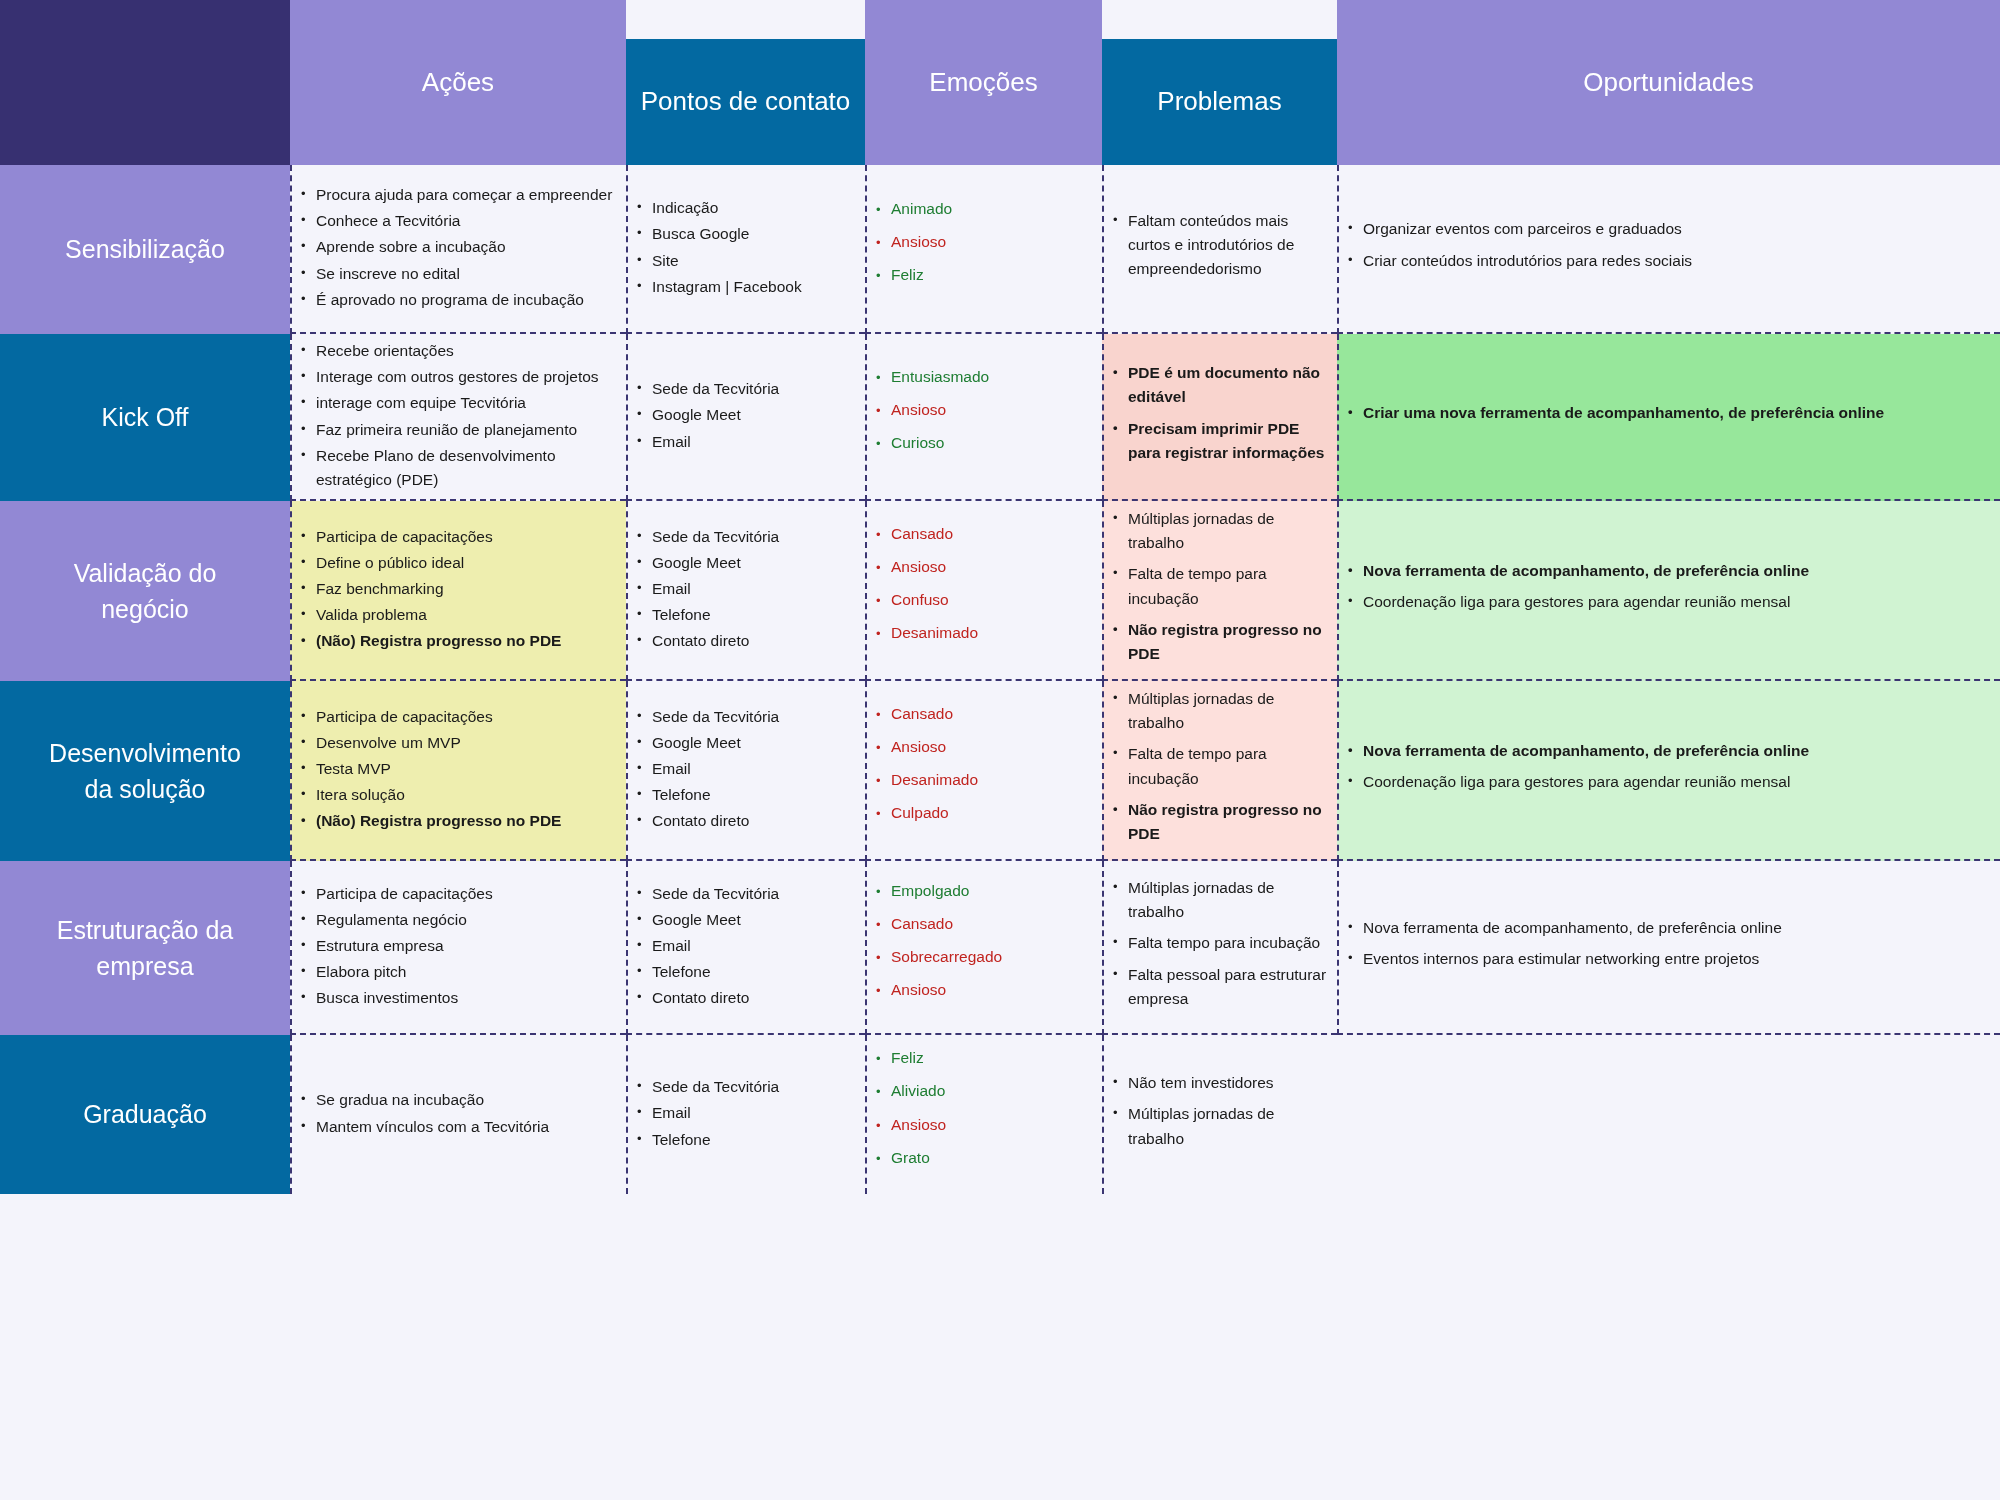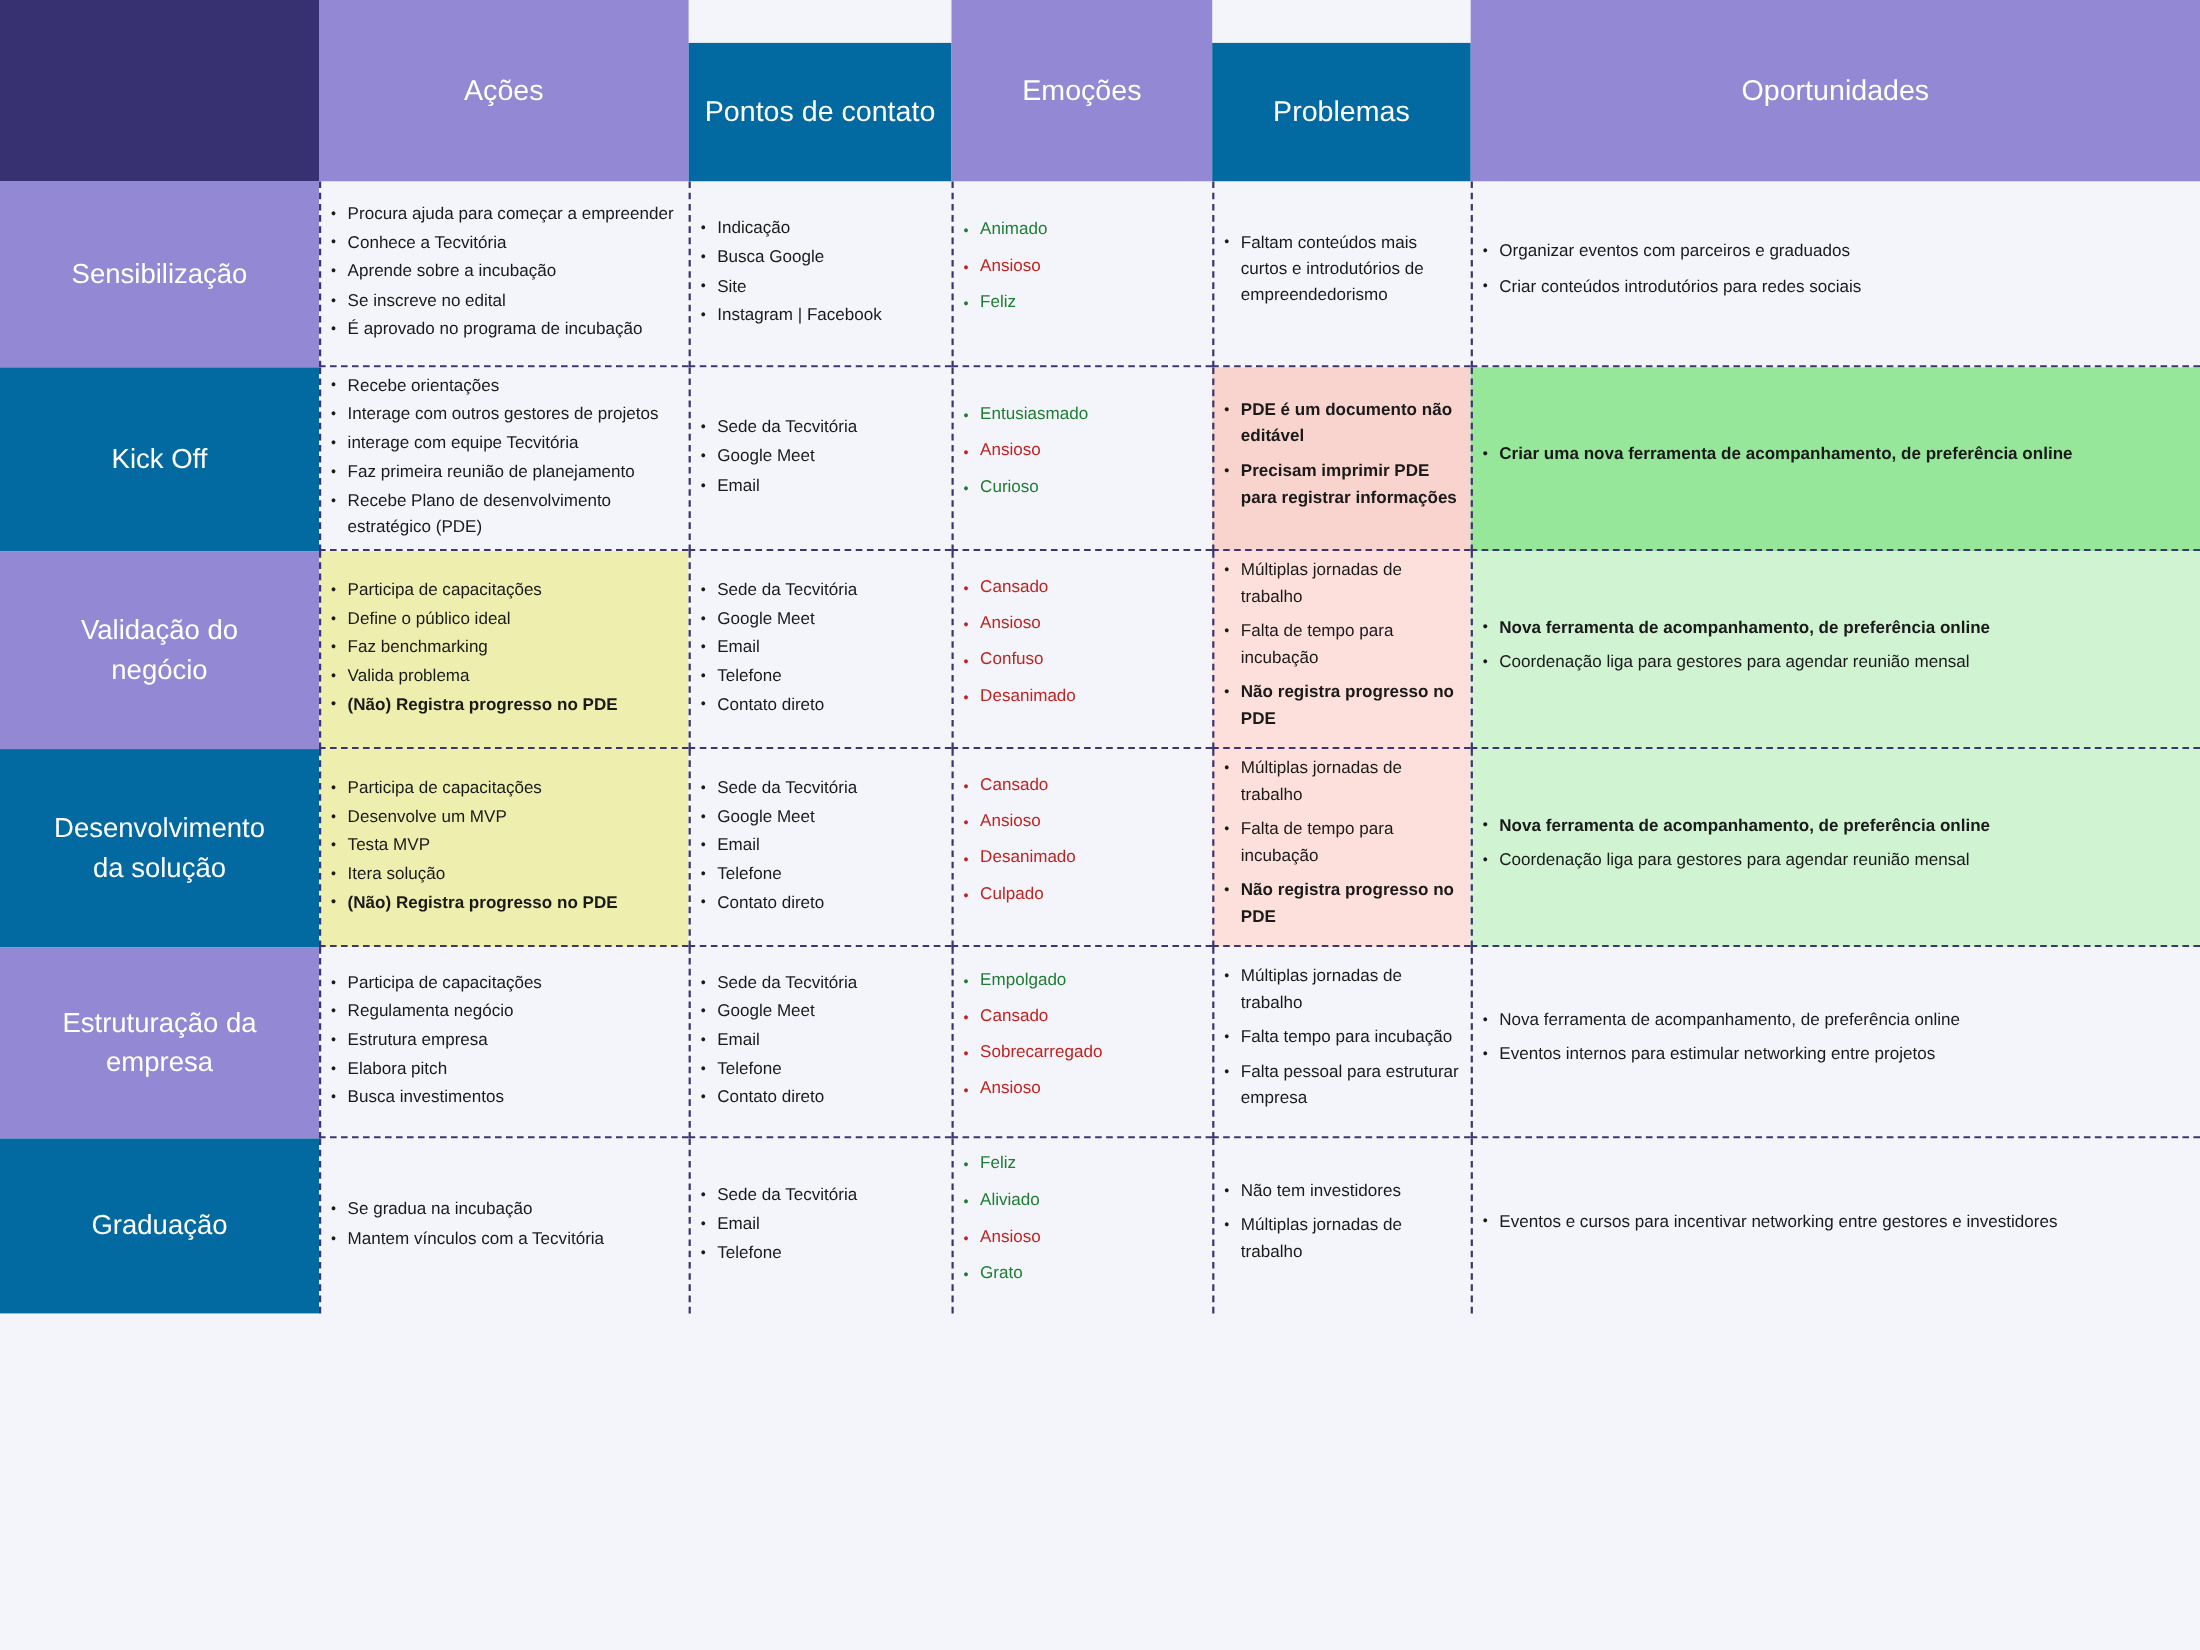--- a/index.html
+++ b/index.html
@@ -317,18 +317,13 @@
         <li class="neg">Ansioso</li>
         <li class="pos">Grato</li>
       </ul>
     </div>
     <div class="cell  no-bottom">
       <ul class="loose">
         <li>Não tem investidores</li>
         <li>Múltiplas jornadas de trabalho</li>
       </ul>
     </div>
-    <div class="cell  no-bottom">
-      <ul class="loose">
-        <li>Eventos e cursos para incentivar networking entre gestores e investidores</li>
-      </ul>
-    </div>
   </div>
 
 </body></html>

